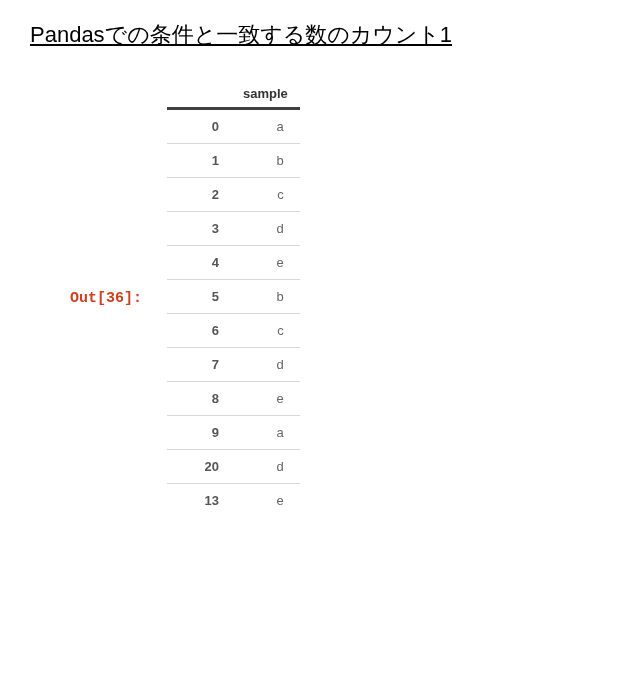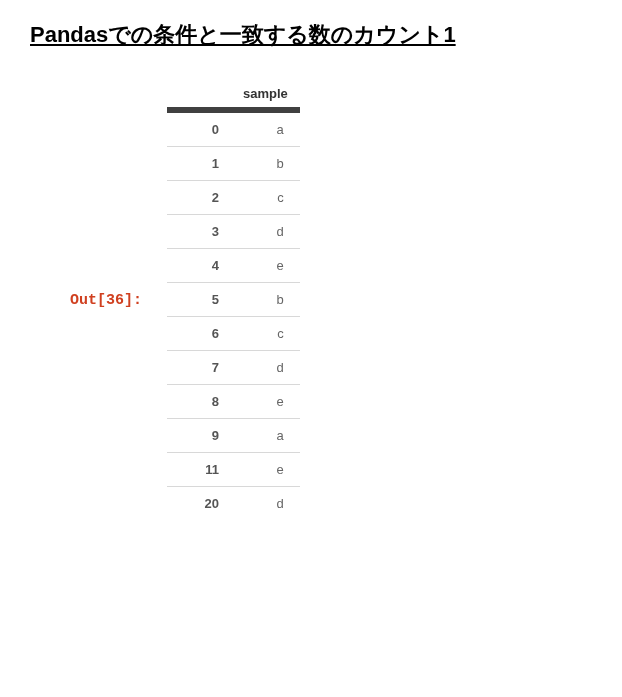--- a/index.html
+++ b/index.html
@@ -6,21 +6,21 @@
       margin: 0;
       padding: 20px 30px;
       font-family: Arial, "Hiragino Sans", "Meiryo", sans-serif;
       background: #ffffff;
       color: #000000;
       width: 622px;
       box-sizing: border-box;
     }
     .title {
       font-size: 22px;
-      font-weight: bold;
+      font-weight: normal;
       text-decoration: underline;
       margin: 0 0 30px 0;
       color: #000000;
     }
     .output-container {
       display: flex;
       align-items: center;
       margin-left: 40px;
     }
     .out-label {
@@ -31,21 +31,21 @@
       margin-right: 25px;
       white-space: pre;
     }
     .dataframe {
       border-collapse: collapse;
       font-family: Arial, sans-serif;
       font-size: 13px;
       color: #444444;
     }
     .dataframe thead th {
-      border-bottom: 6px solid #404040;
+      border-bottom: 3px solid #404040;
       padding: 6px 12px;
       font-weight: bold;
       text-align: right;
       color: #333333;
     }
     .dataframe thead th.idx-head {
       text-align: left;
       width: 40px;
     }
     .dataframe tbody tr {
@@ -117,22 +117,22 @@
       </tr>
       <tr>
         <th>8</th>
         <td>e</td>
       </tr>
       <tr>
         <th>9</th>
         <td>a</td>
       </tr>
       <tr>
-        <th>11</th>
-        <td>e</td>
+        <th>20</th>
+        <td>d</td>
       </tr>
       <tr>
-        <th>20</th>
-        <td>d</td>
+        <th>13</th>
+        <td>e</td>
       </tr>
     </tbody>
   </table>
 </div>
 
 </body></html>

